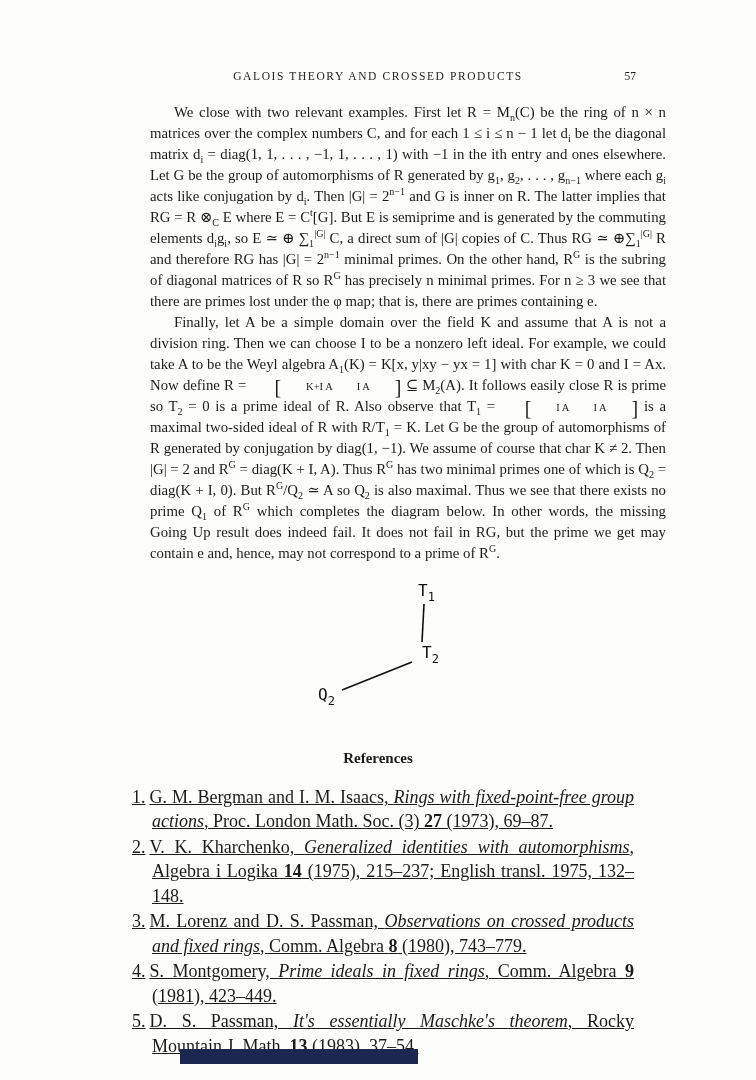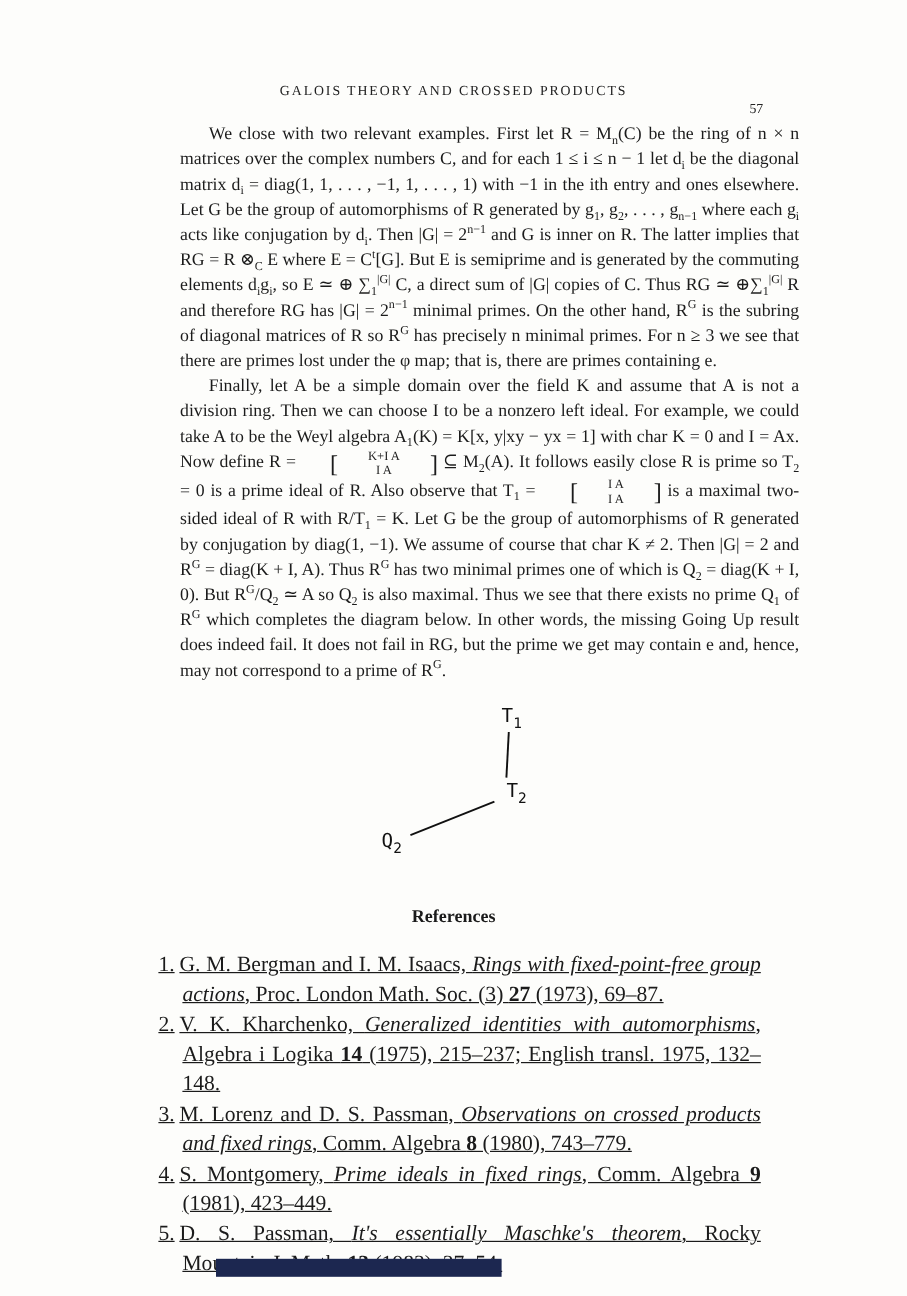--- a/index.html
+++ b/index.html
@@ -3,27 +3,27 @@
 <meta charset="utf-8">
 <style>
   html,body{margin:0;padding:0;background:#ffffff;}
   .page{
     width:756px;height:1080px;position:relative;box-sizing:border-box;
     background:#fdfdfb;color:#1b1b1b;
     font-family:"Liberation Serif","DejaVu Serif",serif;
     padding:70px 120px 15px 120px;overflow:hidden;
   }
   .running-head{position:relative;text-align:center;font-size:11.5px;letter-spacing:1.6px;margin-bottom:20px;color:#222;}
-  .page-num{position:absolute;right:0;top:15px;letter-spacing:0;}
+  .page-num{position:absolute;right:0;top:0;letter-spacing:0;}
   .body-text{width:516px;margin-left:30px;}
   .para{margin:0;text-align:justify;font-size:14.8px;line-height:1.42;text-indent:24px;}
   sup,sub{font-size:68%;line-height:0;}
   .mat{display:inline-flex;align-items:center;vertical-align:-4px;line-height:1;}
   .mat .brk{font-size:20px;line-height:.9;}
-  .mcol{display:inline-flex;flex-direction:column;align-items:center;padding:0 1px;font-size:10.5px;}
+  .mcol{display:inline-flex;flex-direction:row;align-items:center;padding:0 1px;font-size:10.5px;}
   .mrow{line-height:1.15;white-space:pre;}
   .diagram-wrap{width:200px;height:140px;margin:16px 0 4px 180px;}
   .diagram-svg{width:200px;height:140px;}
   .diagram-svg text{font-family:"DejaVu Sans Mono",monospace;font-size:16px;fill:#111;}
   .diagram-svg .nsub{font-size:12px;}
   .edge{stroke:#111;stroke-width:1.6;}
   .refs-heading{text-align:center;font-weight:bold;font-size:15px;margin:30px 0 18px 0;}
   .refs{margin-left:12px;margin-right:2px;}
   .ref-item{margin:0 0 1px 0;font-size:18px;line-height:1.36;text-align:justify;padding-left:20px;text-indent:-20px;text-decoration:underline;}
   .ref-num{margin-right:4px;}

